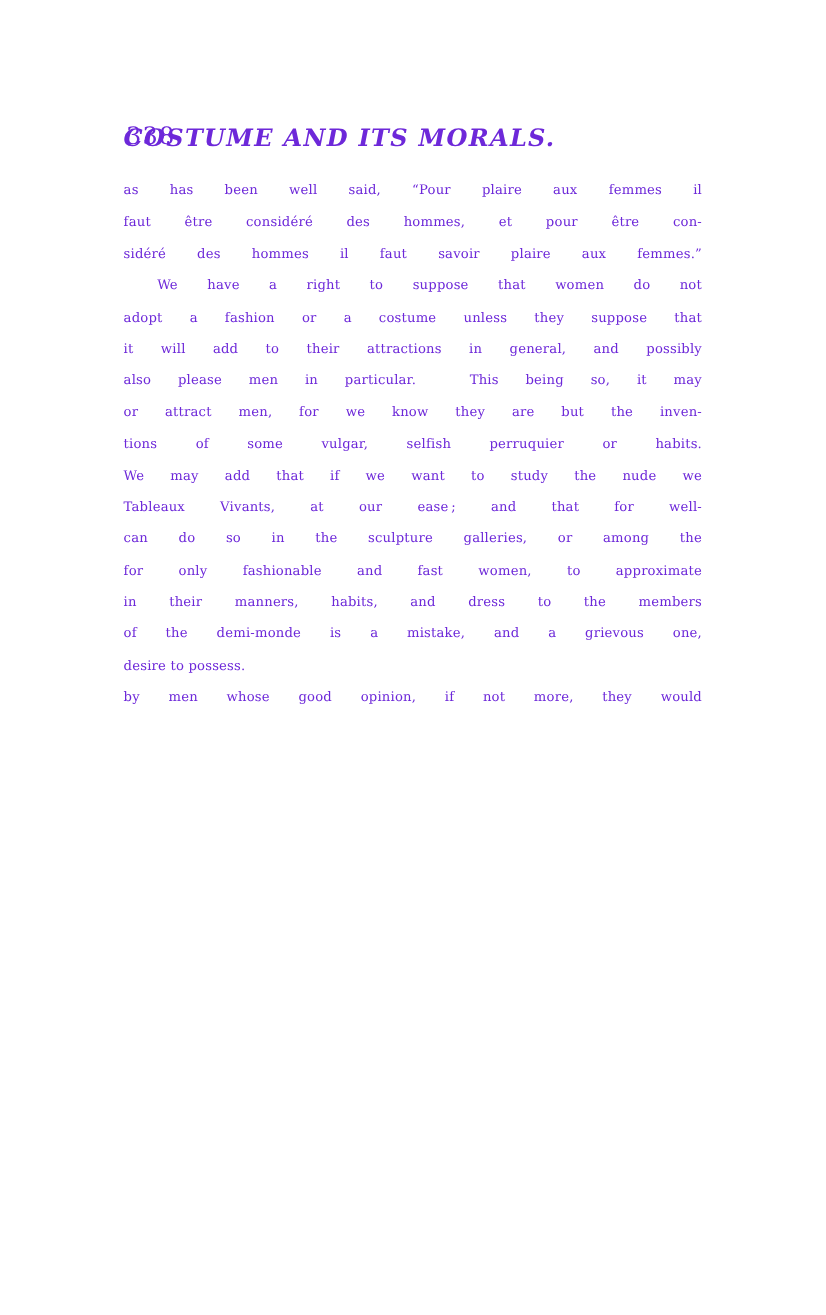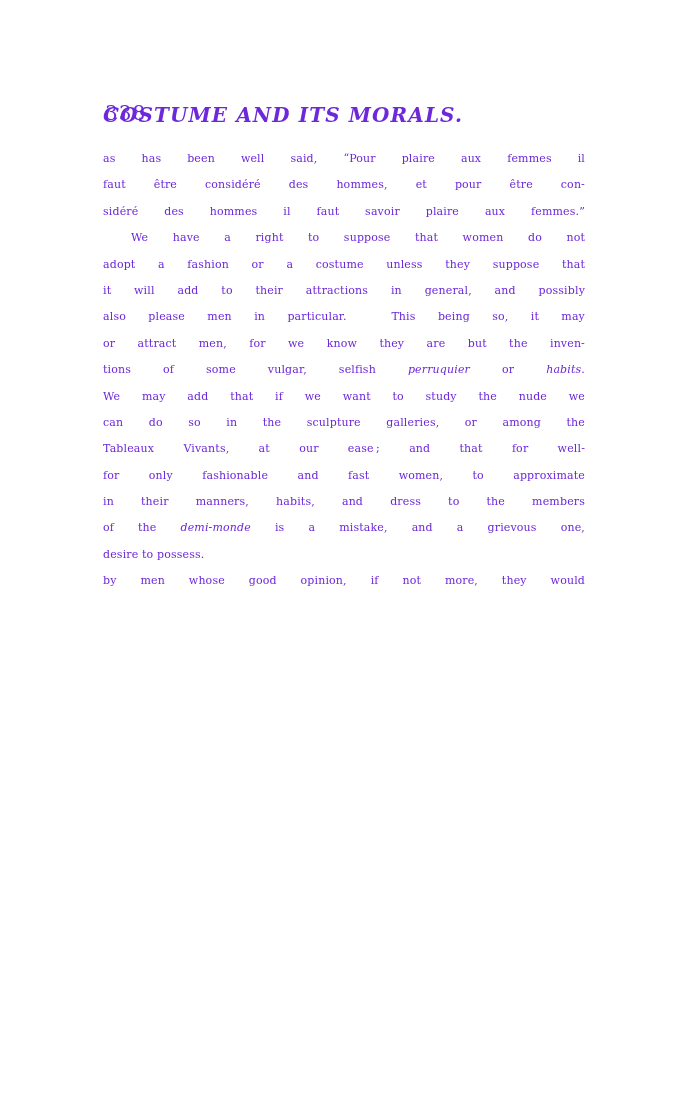--- a/index.html
+++ b/index.html
@@ -54,21 +54,20 @@
     text-align-last: justify;
     height: 26.4px;
   }
   .line.short {
     text-align-last: left;
   }
   .line.indent {
     text-indent: 28px;
   }
   .italic {
-    font-style: italic;
   }
 </style>
 </head>
 <body>
 
 <div class="page">
   <div class="header">
     <span class="pagenum">338</span>
     <span class="runhead">COSTUME AND ITS MORALS.</span>
   </div>
@@ -79,22 +78,22 @@
         <div class="line"><span>sidéré des hommes il faut savoir plaire aux femmes.”</span></div>
       </div>
       <div class="paragraph">
         <div class="line indent"><span>We have a right to suppose that women do not</span></div>
         <div class="line"><span>adopt a fashion or a costume unless they suppose that</span></div>
         <div class="line"><span>it will add to their attractions in general, and possibly</span></div>
         <div class="line"><span>also please men in particular.&nbsp; This being so, it may</span></div>
         <div class="line"><span>or attract men, for we know they are but the inven-</span></div>
         <div class="line"><span>tions of some vulgar, selfish </span><span class="italic">perruquier</span><span> or </span><span class="italic">habits</span><span>.</span></div>
         <div class="line"><span>We may add that if we want to study the nude we</span></div>
+        <div class="line"><span>Tableaux Vivants, at our ease ; and that for well-</span></div>
         <div class="line"><span>can do so in the sculpture galleries, or among the</span></div>
-        <div class="line"><span>Tableaux Vivants, at our ease ; and that for well-</span></div>
         <div class="line"><span>for only fashionable and fast women, to approximate</span></div>
         <div class="line"><span>in their manners, habits, and dress to the members</span></div>
         <div class="line"><span>of the </span><span class="italic">demi-monde</span><span> is a mistake, and a grievous one,</span></div>
         <div class="line short"><span>desire to possess.</span></div>
         <div class="line"><span>by men whose good opinion, if not more, they would</span></div>
       </div>
     </div>
 </div>
 
 </body></html>

